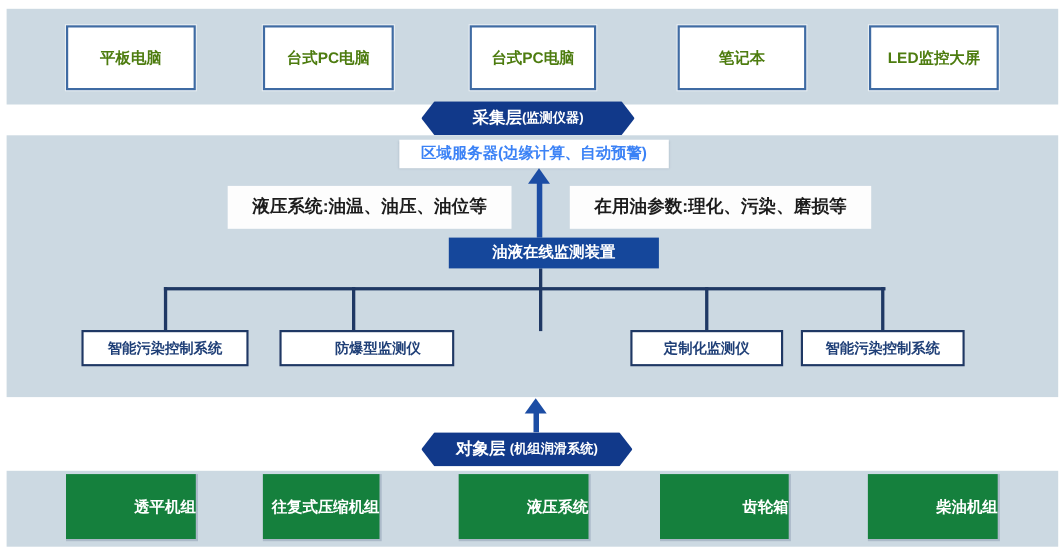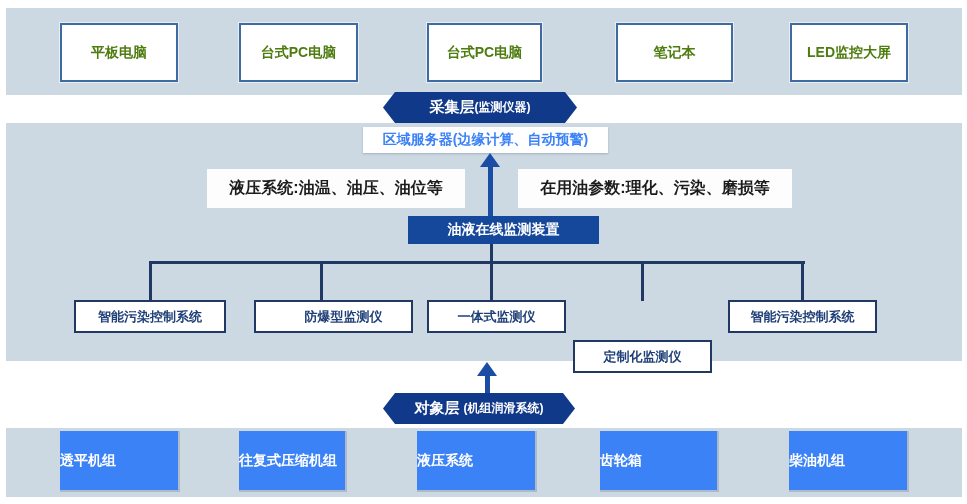--- a/index.html
+++ b/index.html
@@ -59,27 +59,27 @@
   }
 
   .mbox{
     position:absolute;top:300px;height:29px;background:#ffffff;
     border:2px solid #1f3864;color:#1f3f77;font-weight:bold;font-size:13px;
     display:flex;align-items:center;justify-content:center;z-index:3;white-space:nowrap;
   }
   .mbox.m1{left:74px;width:148px;}
   .mbox.m2{left:254px;width:135px;padding-left:20px;}
   .mbox.m3{left:427px;width:135px;}
-  .mbox.m4{left:573px;width:135px;margin-top:40px;}
+  .mbox.m4{left:573px;width:135px;}
   .mbox.m5{left:728px;width:145px;}
 
   .dbox{
-    position:absolute;top:431px;height:59px;background:#3b82f6;
+    position:absolute;top:431px;height:59px;background:#15803d;
     color:#ffffff;font-weight:bold;font-size:14px;
-    display:flex;align-items:center;justify-content:flex-start;z-index:2;
+    display:flex;align-items:center;justify-content:flex-end;z-index:2;
     box-shadow:1px 1px 0 1px rgba(150,165,185,.6);white-space:nowrap;
   }
   .dbox.b1{left:60px;width:118px;}
   .dbox.b2{left:239px;width:106px;}
   .dbox.b3{left:417px;width:118px;}
   .dbox.b4{left:600px;width:117px;}
   .dbox.b5{left:789px;width:118px;}
 
   .cline{position:absolute;background:#1f3864;z-index:1;}
   .cl-vcenter{left:490px;top:244px;width:3px;height:57px;}
@@ -152,23 +152,20 @@
   <div class="cline cl-v2"></div>
   <div class="cline cl-v4"></div>
   <div class="cline cl-v5"></div>
 
   <div class="mbox m1">
       <span>智能污染控制系统</span>
     </div>
   <div class="mbox m2">
       <span>防爆型监测仪</span>
     </div>
-  <div class="mbox m3">
-      <span>一体式监测仪</span>
-    </div>
   <div class="mbox m4">
       <span>定制化监测仪</span>
     </div>
   <div class="mbox m5">
       <span>智能污染控制系统</span>
     </div>
 
   <div class="arrow-shaft a2-shaft"></div>
   <div class="arrow-head a2-head"></div>
 

